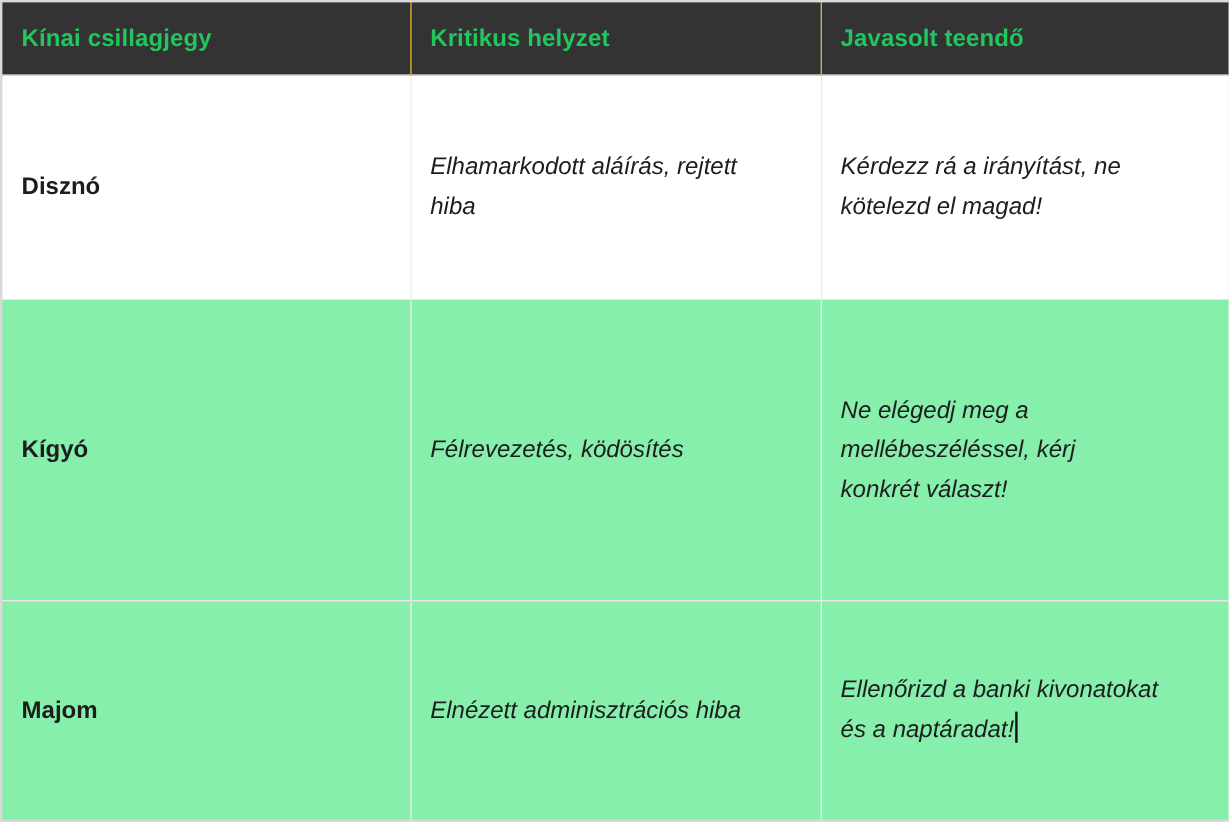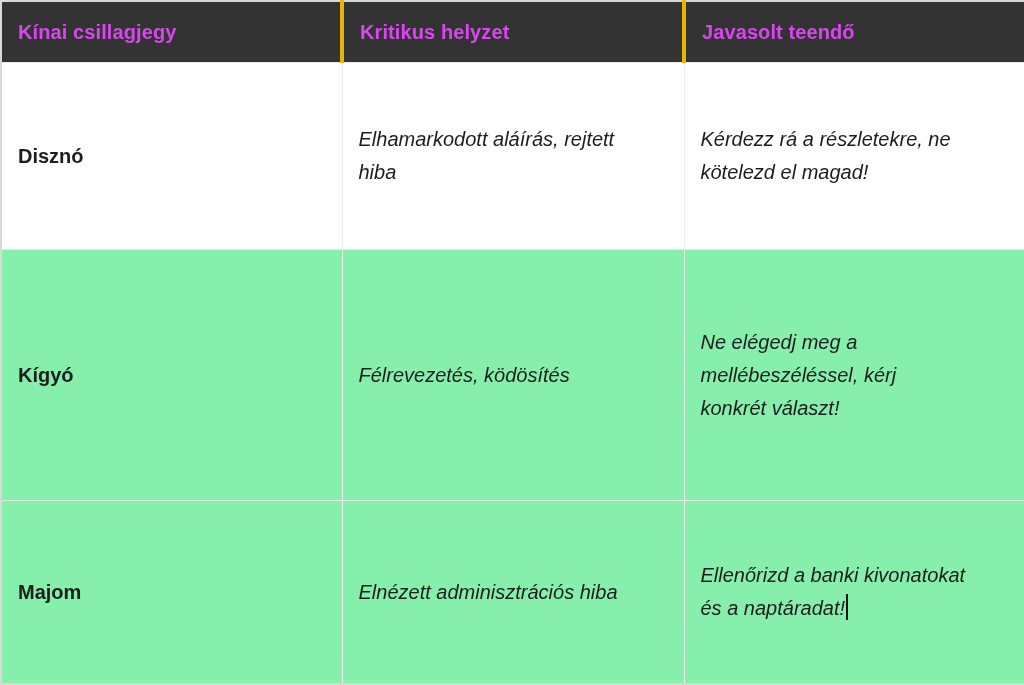--- a/index.html
+++ b/index.html
@@ -22,30 +22,30 @@
     border-collapse: collapse;
     table-layout: fixed;
     border: 2px solid #d9d9d9;
   }
   col.c1 { width: 341px; }
   col.c2 { width: 342px; }
   col.c3 { width: 341px; }
 
   th {
     background: #333333;
-    color: #d946ef;
+    color: #22c55e;
     font-size: 20px;
     font-weight: 700;
     text-align: left;
     padding: 0 14px 0 16px;
     height: 60px;
     vertical-align: middle;
     letter-spacing: 0.1px;
   }
-  th + th { border-left: 4px solid #eab308; margin-left: 41px; }
+  th + th { border-left: 1px solid #eab308; margin-left: 41px; }
 
   td {
     font-size: 20px;
     color: #1d1d1f;
     line-height: 33px;
     padding: 0 14px 0 16px;
     vertical-align: middle;
     border-top: 1px solid #e9e9e9;
     background: #ffffff;
   }
@@ -86,21 +86,21 @@
         <th>Kínai csillagjegy</th>
         <th>Kritikus helyzet</th>
         <th>Javasolt teendő</th>
       </tr>
     </thead>
     <tbody>
       <tr class="h-r1">
         <td class="sign-cell"><span class="cell-text">Disznó</span></td>
         <td><span class="cell-text">Elhamarkodott aláírás, rejtett
 hiba</span></td>
-        <td><span class="cell-text">Kérdezz rá a részletekre, ne
+        <td><span class="cell-text">Kérdezz rá a irányítást, ne
 kötelezd el magad!</span></td>
       </tr>
       <tr class="alt h-r2">
         <td class="sign-cell"><span class="cell-text">Kígyó</span></td>
         <td><span class="cell-text">Félrevezetés, ködösítés</span></td>
         <td><span class="cell-text">Ne elégedj meg a
 mellébeszéléssel, kérj
 konkrét választ!</span></td>
       </tr>
       <tr class="alt h-r6">

